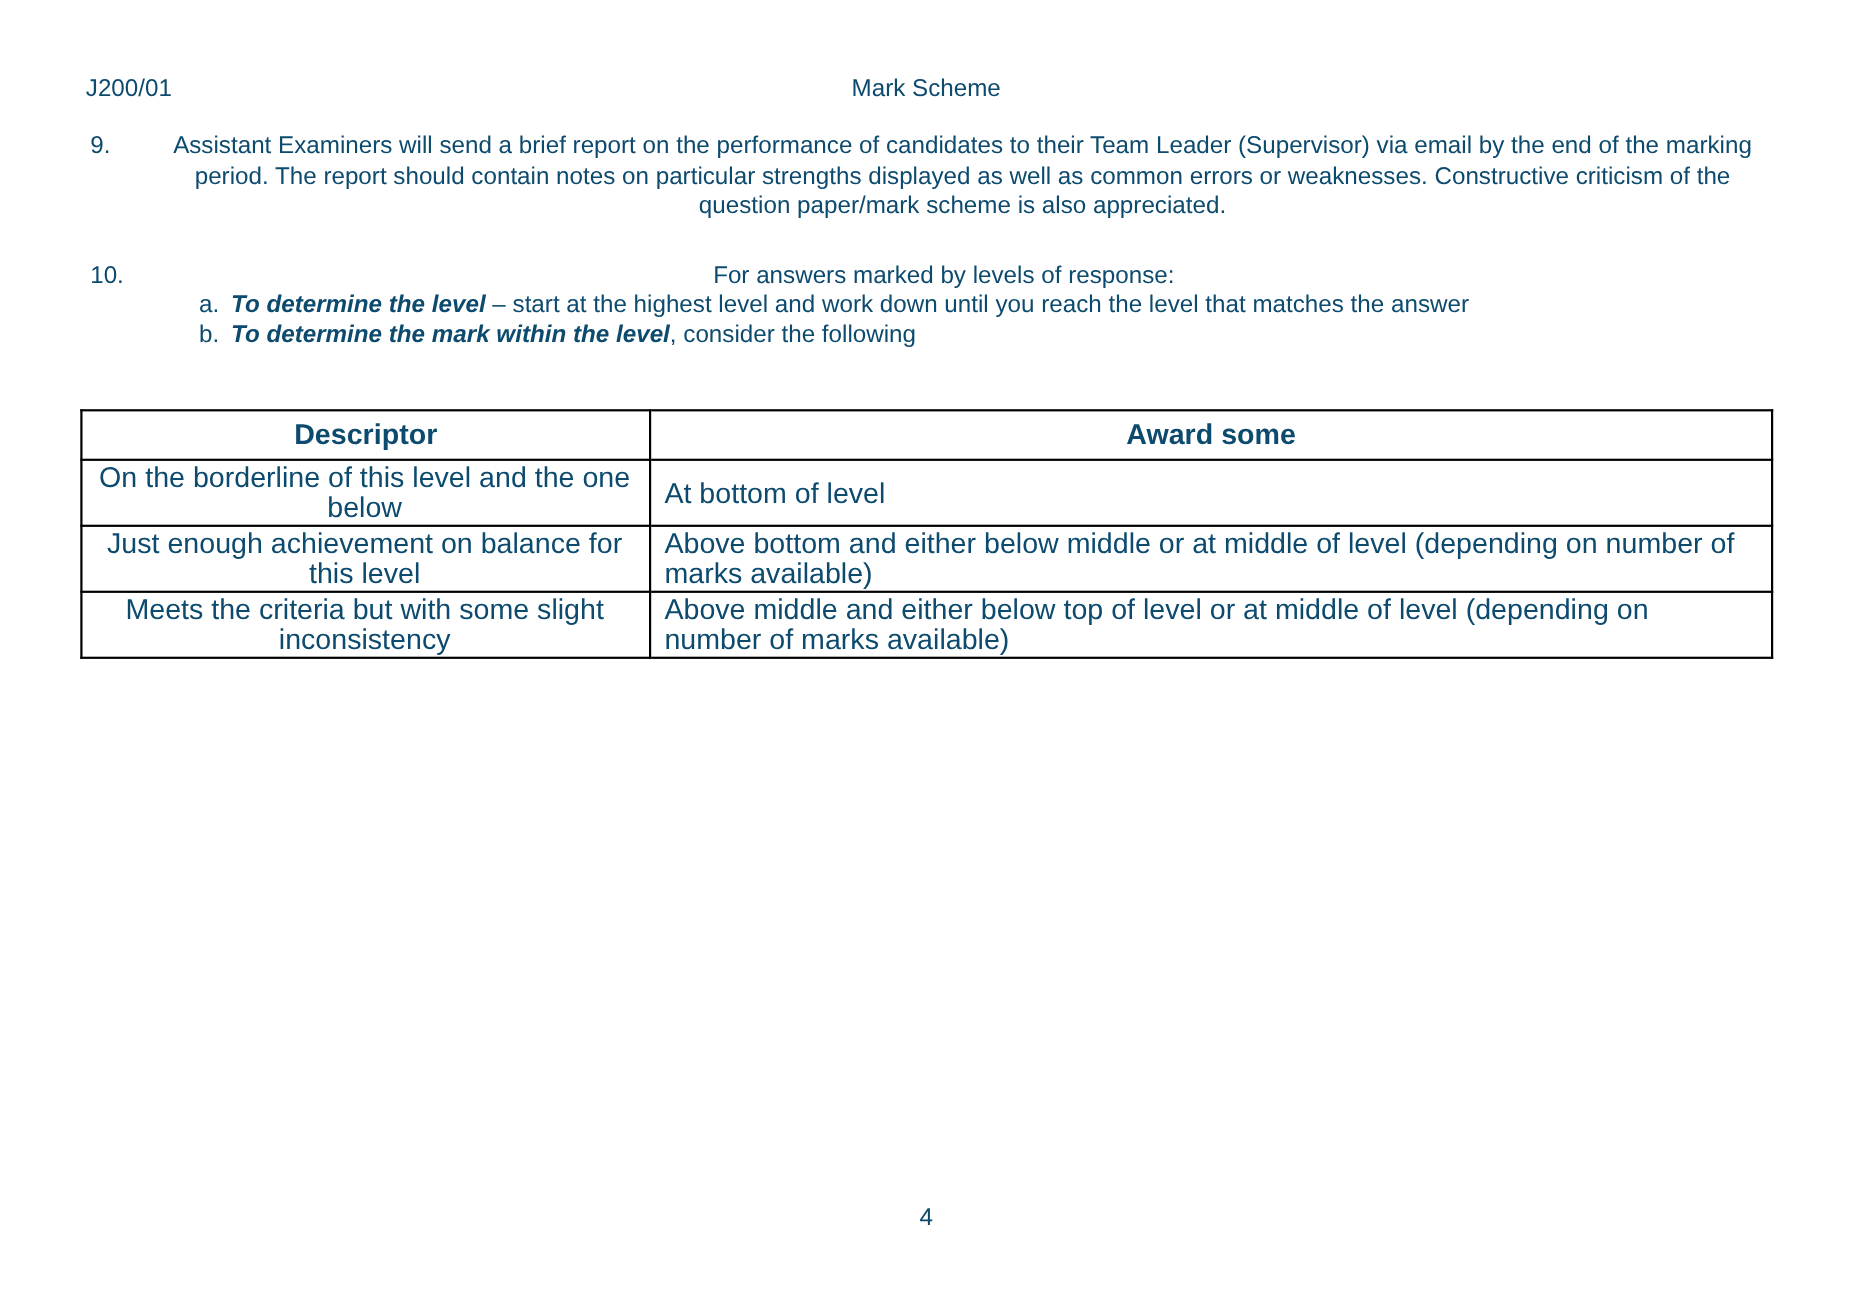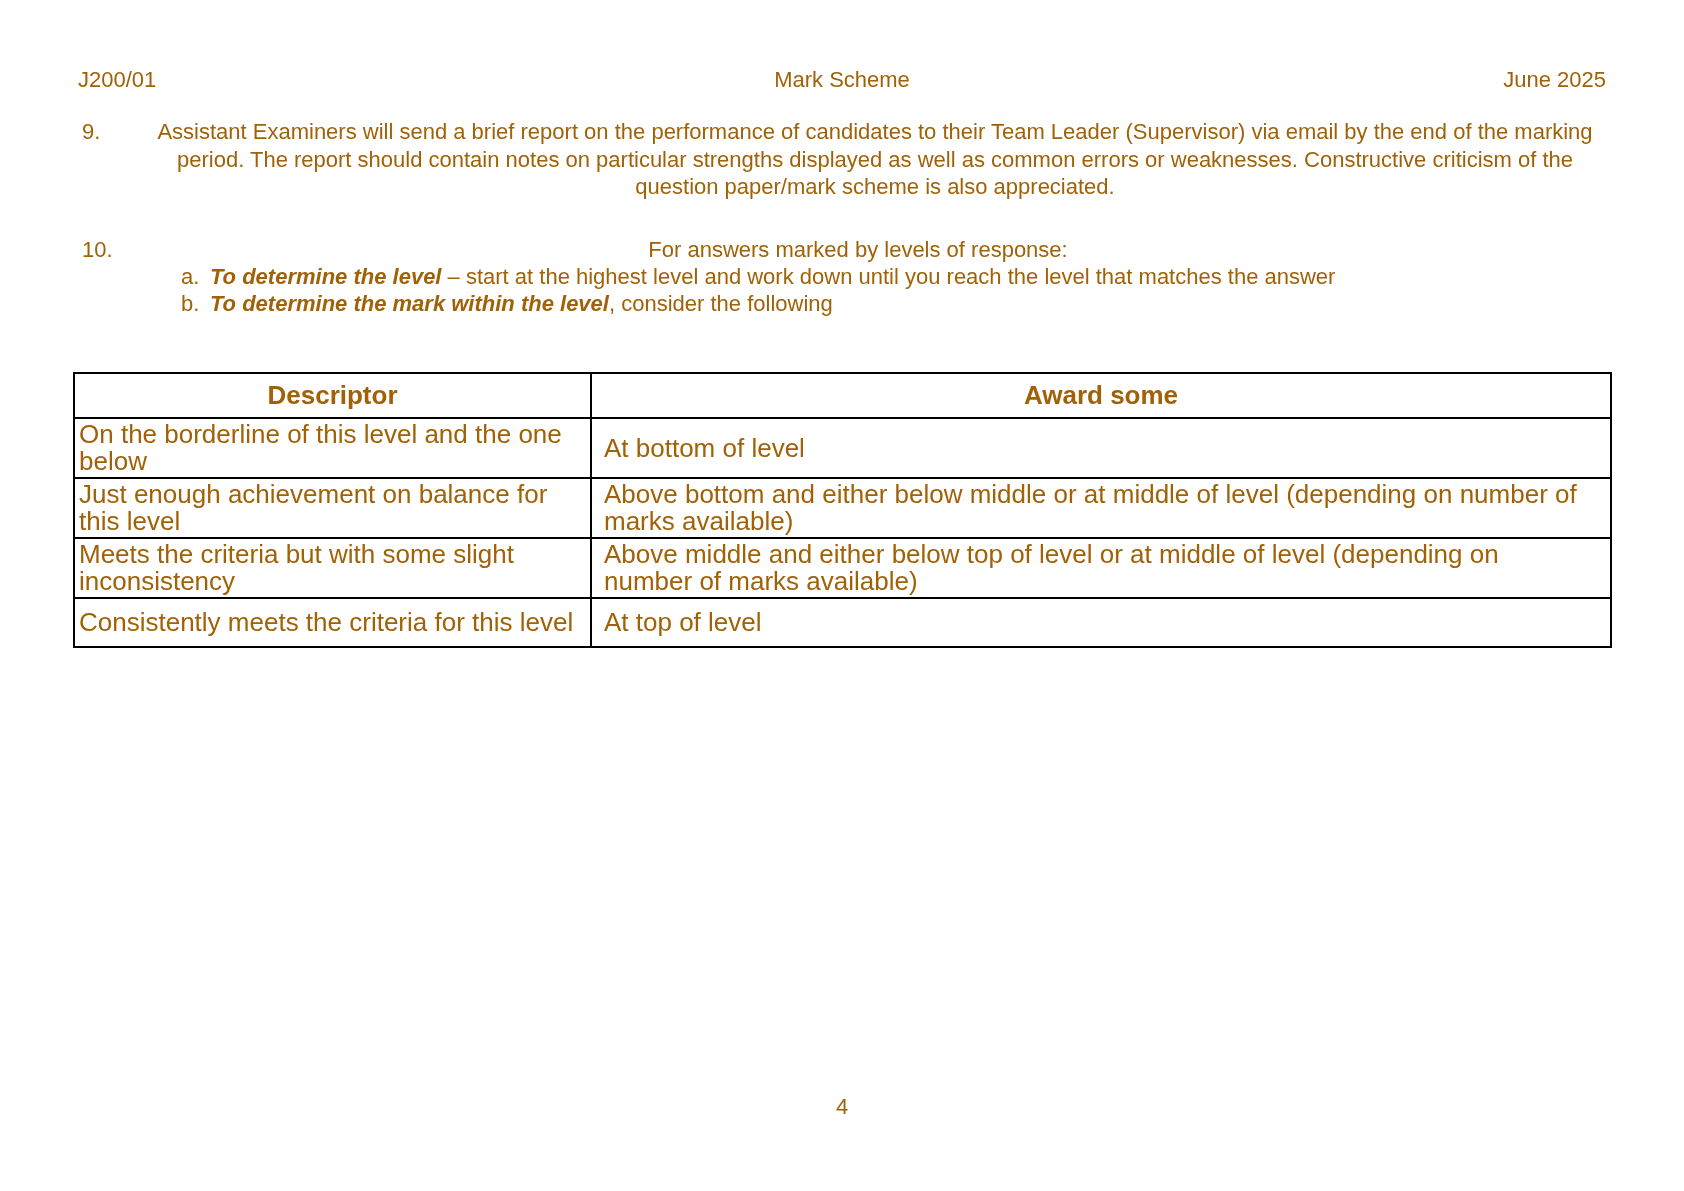--- a/index.html
+++ b/index.html
@@ -5,21 +5,21 @@
   html, body {
     margin: 0;
     padding: 0;
     background: #ffffff;
   }
   .page {
     position: relative;
     width: 1684px;
     height: 1191px;
     background: #ffffff;
-    color: #a16207;
+    color: #0c4a6e;
     font-family: "Liberation Sans", sans-serif;
     font-size: 22px;
     line-height: 27.5px;
     overflow: hidden;
   }
 
   
   .doc-header {
     position: absolute;
     top: 66px;
@@ -84,21 +84,21 @@
   .criteria-table td {
     border: 2px solid #000000;
     vertical-align: middle;
     overflow: hidden;
   }
   .criteria-table th {
     font-weight: bold;
     text-align: center;
     padding: 2px 8px;
   }
-  .criteria-table td.c1 { padding: 2px 6px 2px 4px; }
+  .criteria-table td.c1 { padding: 2px 6px 2px 4px; text-align: center; }
   .criteria-table td.c2 { padding: 2px 20px 2px 12px; }
   .criteria-table tr.hdr  { height: 45px; }
   .criteria-table tr.r0 { height: 43px; }
   .criteria-table tr.r1 { height: 48px; }
   .criteria-table tr.r2 { height: 60px; }
   .criteria-table tr.r3 { height: 49px; }
 
   
   .page-number {
     position: absolute;
@@ -109,21 +109,20 @@
   }
 </style>
 </head>
 <body>
 
 <div class="page">
 
   <header class="doc-header">
     <span class="left">J200/01</span>
     <span class="center">Mark Scheme</span>
-    <span class="right">June 2025</span>
   </header>
 
   <section class="numbered-item item-9">
     <span class="num">9.</span>
     <div class="item-body">Assistant Examiners will send a brief report on the performance of candidates to their Team Leader (Supervisor) via email by the end of the marking period. The report should contain notes on particular strengths displayed as well as common errors or weaknesses. Constructive criticism of the question paper/mark scheme is also appreciated.</div>
   </section>
 
   <section class="numbered-item item-10">
     <span class="num">10.</span>
     <div class="item-body">For answers marked by levels of response:</div>
@@ -154,22 +153,18 @@
         <td class="c2">At bottom of level</td>
       </tr>
       <tr class="r1">
         <td class="c1">Just enough achievement on balance for this level</td>
         <td class="c2">Above bottom and either below middle or at middle of level (depending on number of marks available)</td>
       </tr>
       <tr class="r2">
         <td class="c1">Meets the criteria but with some slight inconsistency</td>
         <td class="c2">Above middle and either below top of level or at middle of level (depending on number of marks available)</td>
       </tr>
-      <tr class="r3">
-        <td class="c1">Consistently meets the criteria for this level</td>
-        <td class="c2">At top of level</td>
-      </tr>
     </tbody>
   </table>
 
   <div class="page-number">4</div>
 
 </div>
 
 </body></html>

